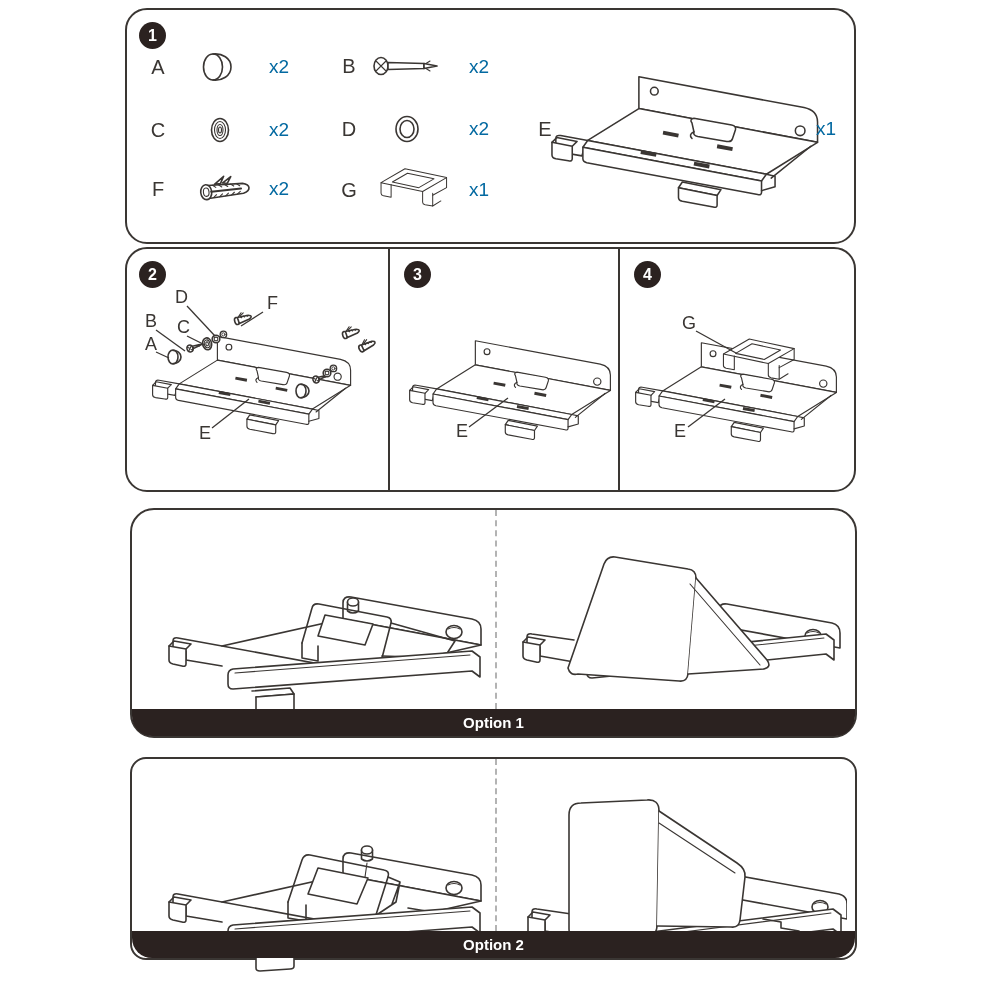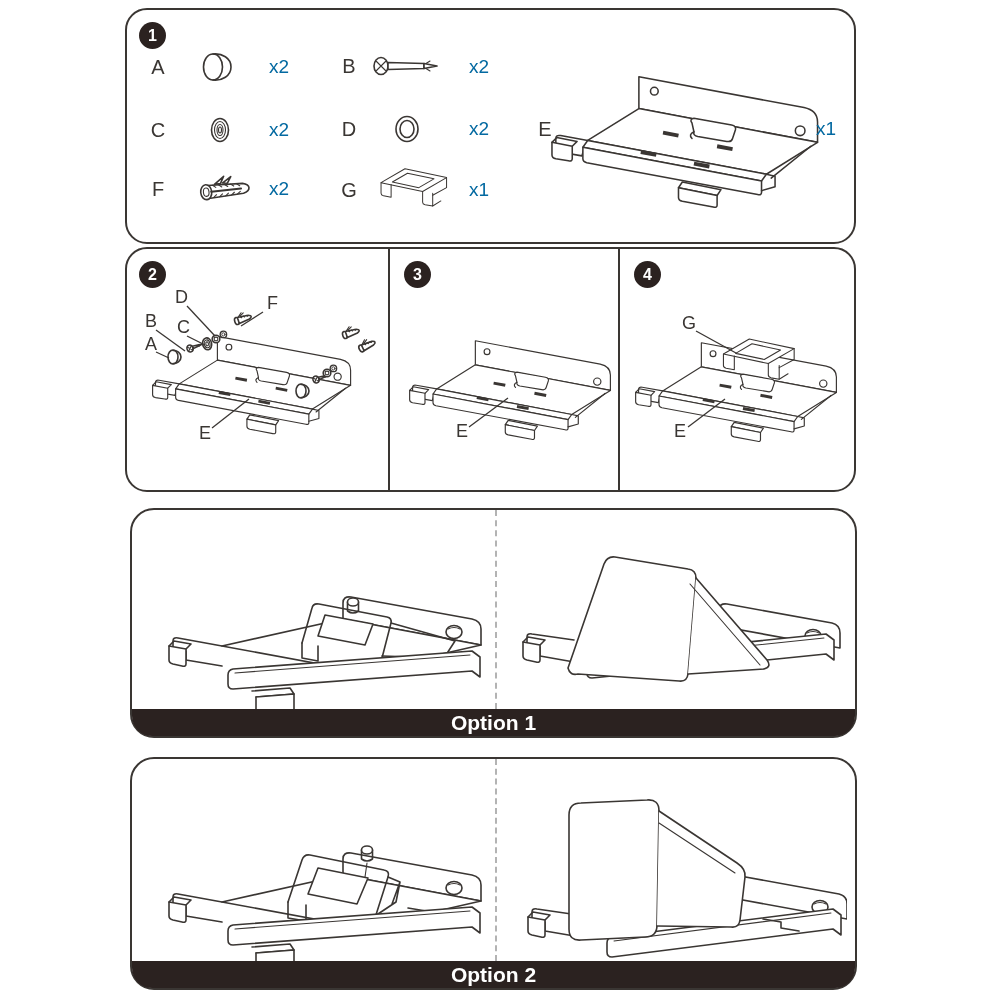--- a/index.html
+++ b/index.html
@@ -7,21 +7,21 @@
   .panel { position:absolute; border:2px solid #3a3633; border-radius:22px; background:#fff; box-sizing:border-box; }
   .badge { position:absolute; width:27px; height:27px; border-radius:50%; background:#2b2220; color:#fff;
            display:flex; align-items:center; justify-content:center; font-size:16px; font-weight:bold; }
   .plabel { position:absolute; transform:translate(-50%,-50%); font-size:20px; color:#3a3633; }
   .qty { position:absolute; transform:translate(-50%,-50%); font-size:19px; color:#0369a1; }
   .icon { position:absolute; }
   .section { position:absolute; top:0; bottom:0; box-sizing:border-box; }
   .section + .section { border-left:2px solid #3a3633; }
   .opt-footer { position:absolute; left:0; right:0; bottom:0; height:27px; background:#2b2220;
                 border-radius:0 0 20px 20px; display:flex; align-items:center; justify-content:center; }
-  .opt-footer span { color:#ffffff; font-size:21px; font-weight:bold; }
+  .opt-footer span { color:#ffffff; font-size:15px; font-weight:bold; }
   .dash-div { position:absolute; top:0; bottom:27px; left:363px; width:0; border-left:2px dashed #b3b3b3; }
   
   .ln { fill:#ffffff; stroke:#3a3633; stroke-width:1.6; stroke-linejoin:round; stroke-linecap:round; }
   .lo { fill:none;    stroke:#3a3633; stroke-width:1.6; stroke-linejoin:round; stroke-linecap:round; }
   .lt { stroke-width:1.1; }
   .slot { stroke:#3a3633; stroke-width:4; fill:none; stroke-linecap:butt; }
   .callout { font-family:"Liberation Sans",sans-serif; font-size:18px; fill:#3a3633; }
   .leader { stroke:#3a3633; stroke-width:1.3; fill:none; }
 </style>
 </head>
@@ -249,21 +249,21 @@
     <path class="ln" d="M 64,152 Q 56,154 54,146 L 90,42 Q 93,34 101,35 L 174,47 Q 182,48 182,56 L 174,152 Q 173,160 165,159 Z"></path>
     <path class="ln" d="M 182,56 L 253,138 Q 258,145 250,147 L 174,152"></path>
     <path class="lo lt" d="M 176,62 L 246,143"></path>
   </svg>
 
   <div class="opt-footer">
     <span>Option 1</span>
   </div>
 </div>
 
-<div class="panel" style="left:130px; top:757px; width:727px; height:233px; border-radius:24px;">
+<div class="panel" style="left:130px; top:757px; width:727px; height:203px; border-radius:16px;">
   <div class="dash-div"></div>
 
   <svg class="icon" style="left:28px; top:45px;" width="330" height="185" viewBox="0 0 330 185">
     <path class="ln" d="M 183,55 Q 183,48 191,49 L 312,71 Q 321,73 321,81 L 321,97 L 183,71 Z"></path>
     <ellipse class="lo" cx="294" cy="84" rx="8" ry="6.5"></ellipse>
     <path class="lo lt" d="M 288,81 Q 294,78 300,81"></path>
     <path class="lo" d="M 201.5,46 L 201.5,55 M 212.5,46 L 212.5,55 M 201.5,55 Q 207,59 212.5,55"></path>
     <ellipse class="ln" cx="207" cy="46" rx="5.5" ry="4"></ellipse>
     <path class="lo lt" d="M 207,59 L 204,80"></path>
     <path class="ln" d="M 183,71 L 321,97 L 203,124 L 62,98 Z"></path>

